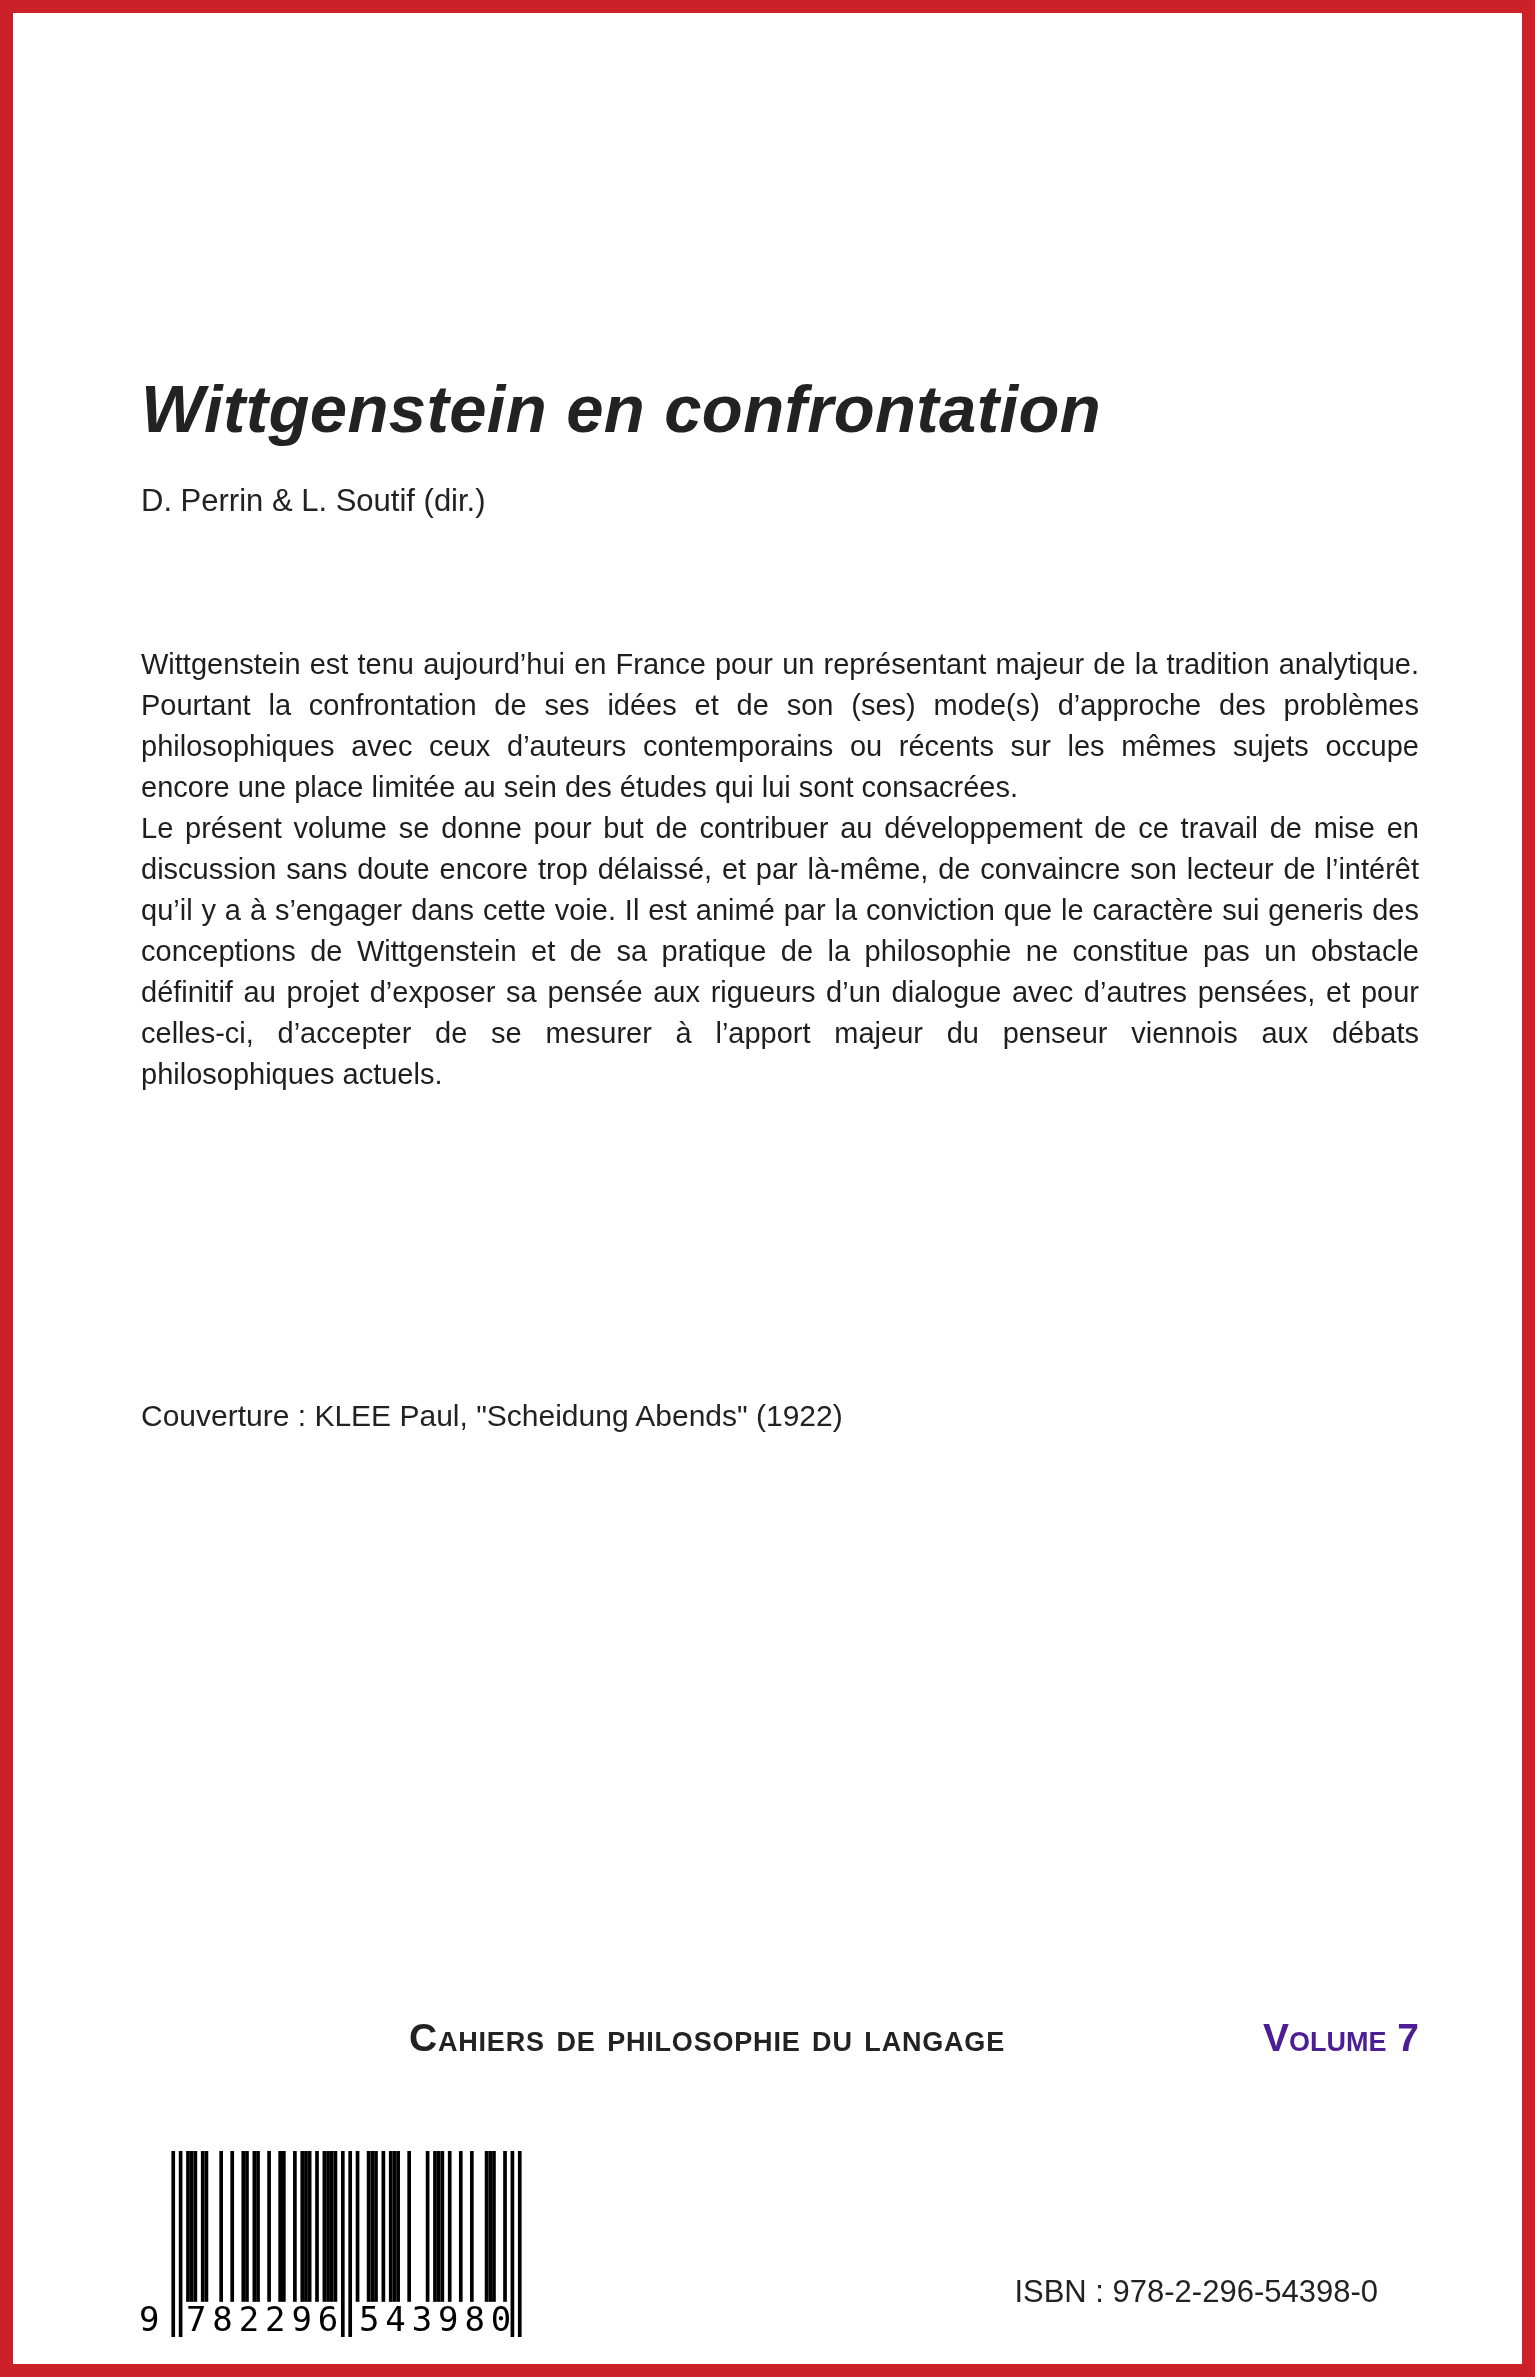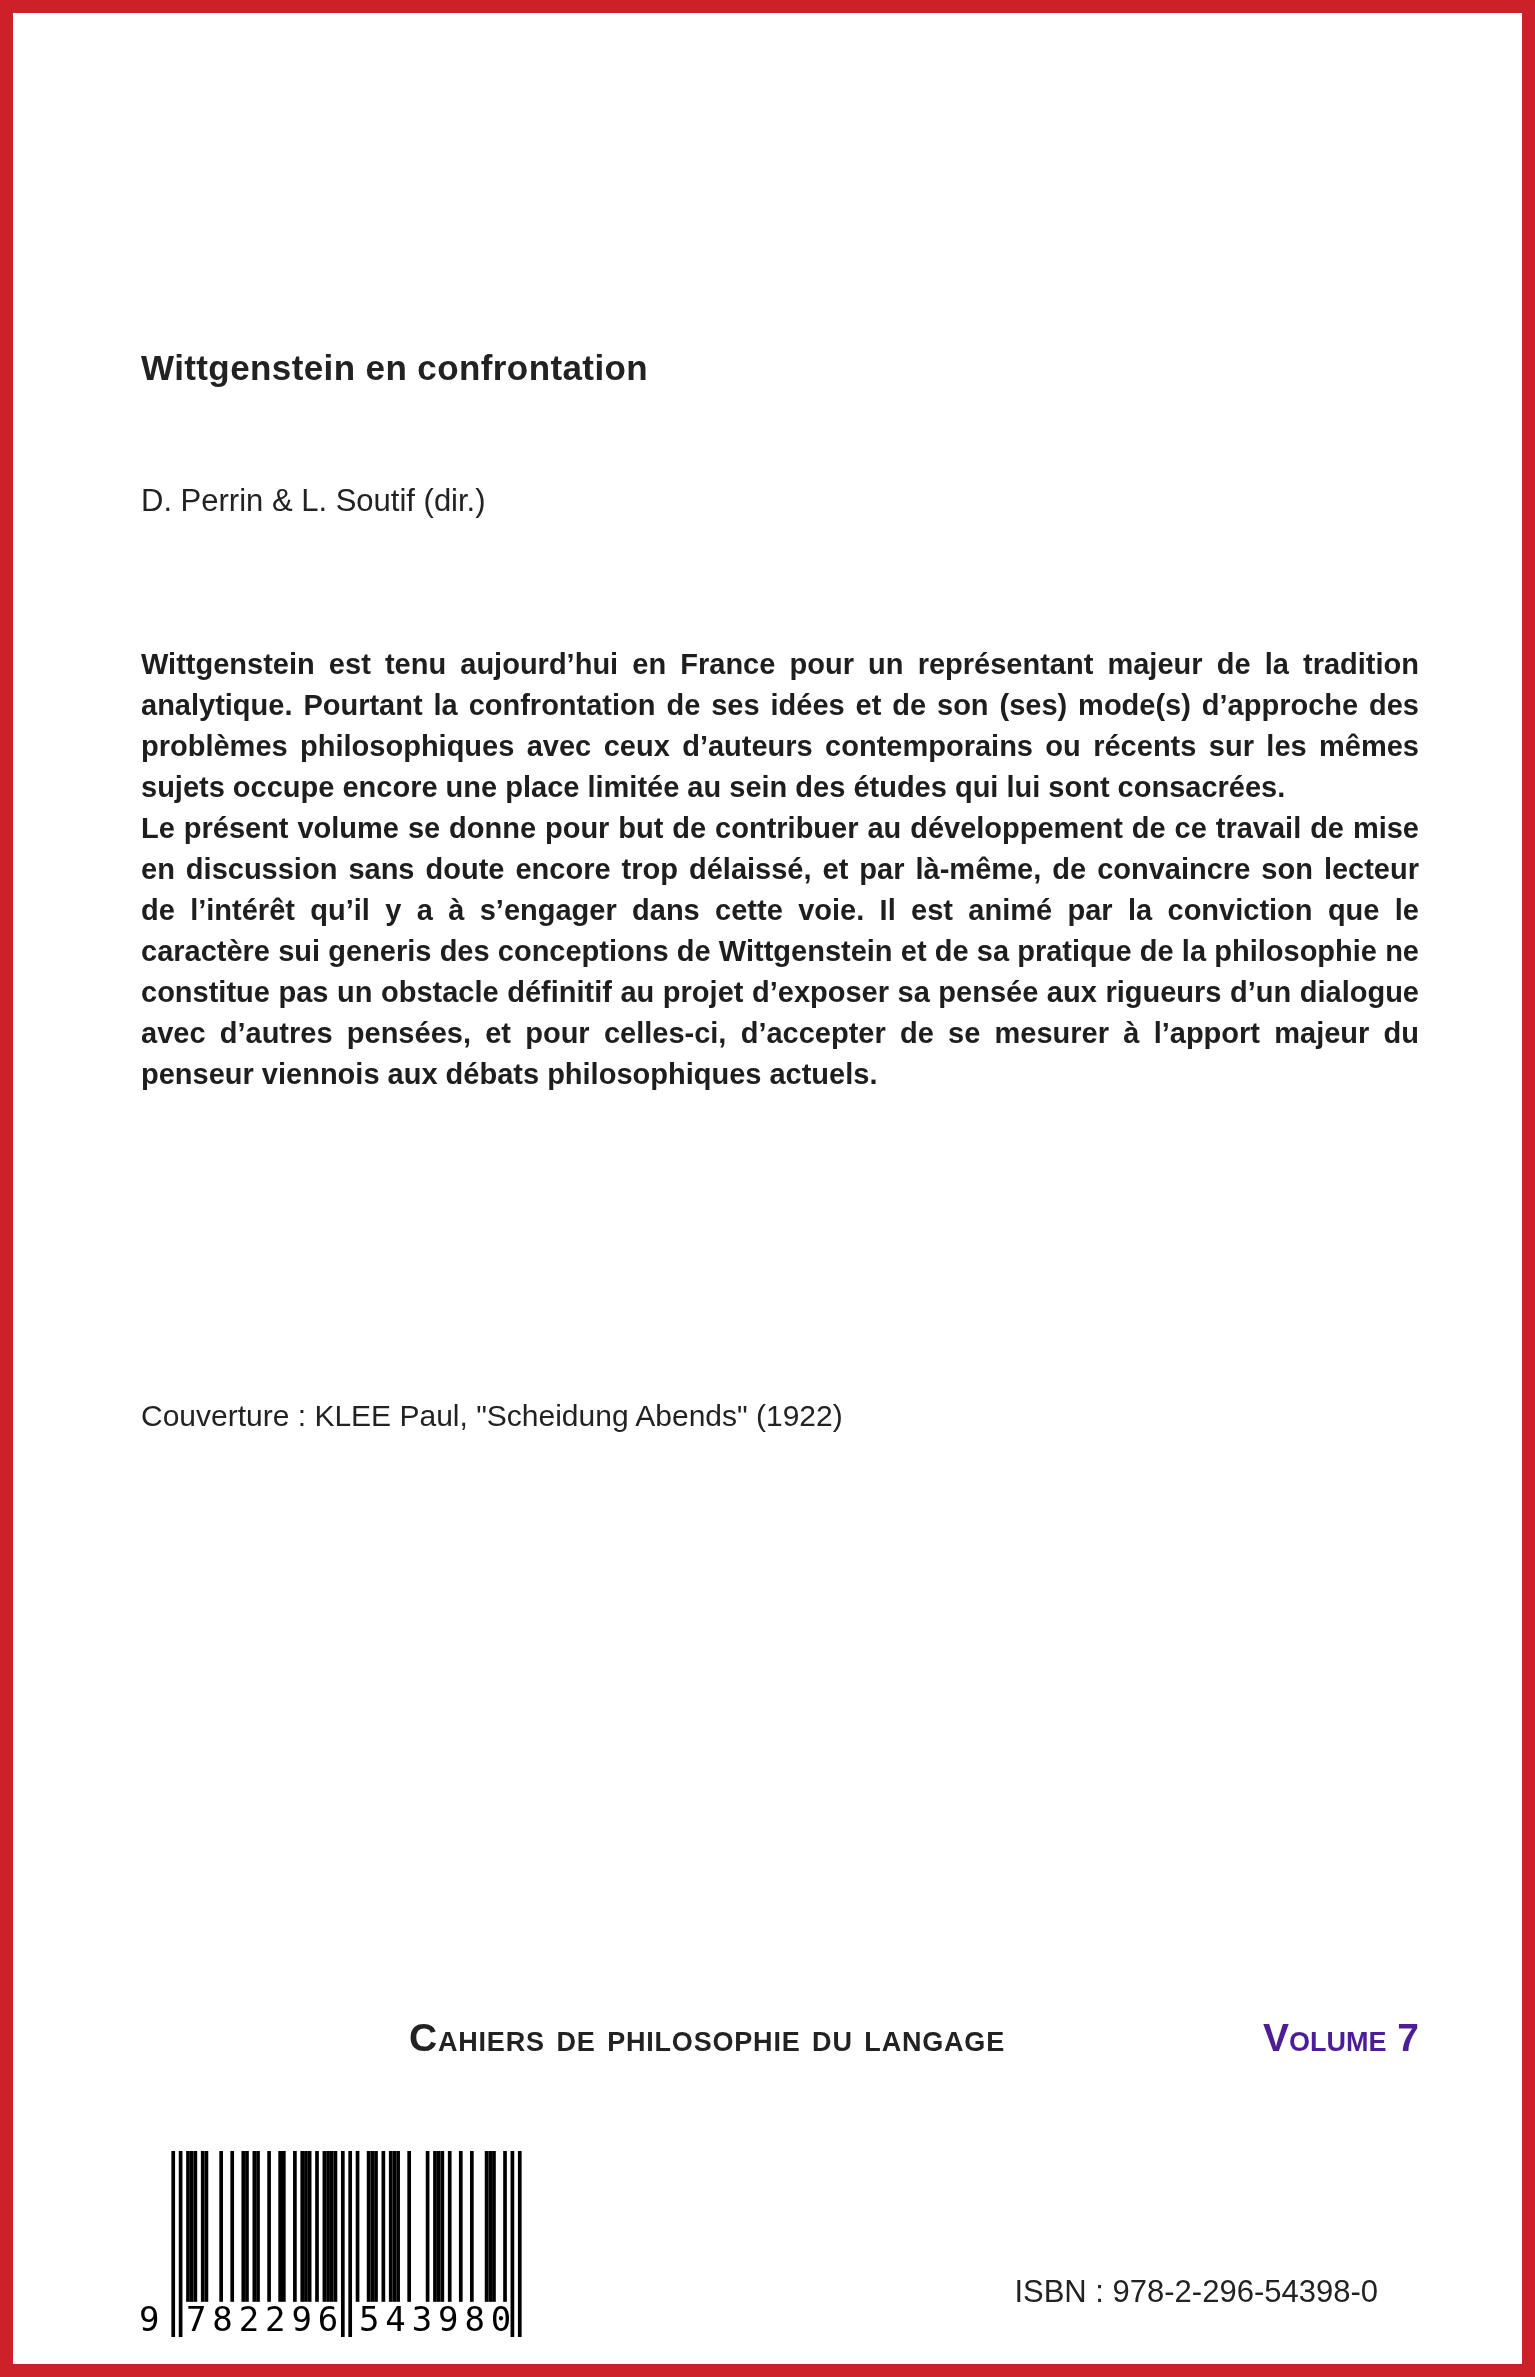--- a/index.html
+++ b/index.html
@@ -12,43 +12,43 @@
     border: 13.4px solid #cc2128;
     font-family: "Liberation Sans", sans-serif;
     color: #1a1a1a;
     overflow: hidden;
   }
   .book-title {
     position: absolute;
     left: 128px;
     top: 312px;
     width: 1278px;
-    font-size: 35px;
+    font-size: 67px;
     font-weight: bold;
     letter-spacing: 0.4px;
     color: #222;
+    font-style: italic;
   }
   .author-line {
     position: absolute;
     left: 128px;
     top: 470px;
     width: 1278px;
     font-size: 31px;
     color: #222;
   }
   .synopsis {
     position: absolute;
     left: 128px;
     top: 631px;
     width: 1278px;
     font-size: 29px;
     line-height: 41px;
     text-align: justify;
     color: #1e1e1e;
-    font-weight: bold;
   }
   .synopsis p { margin: 0; }
   .cover-credit {
     position: absolute;
     left: 128px;
     top: 1386px;
     width: 1278px;
     font-size: 30px;
     color: #222;
   }

